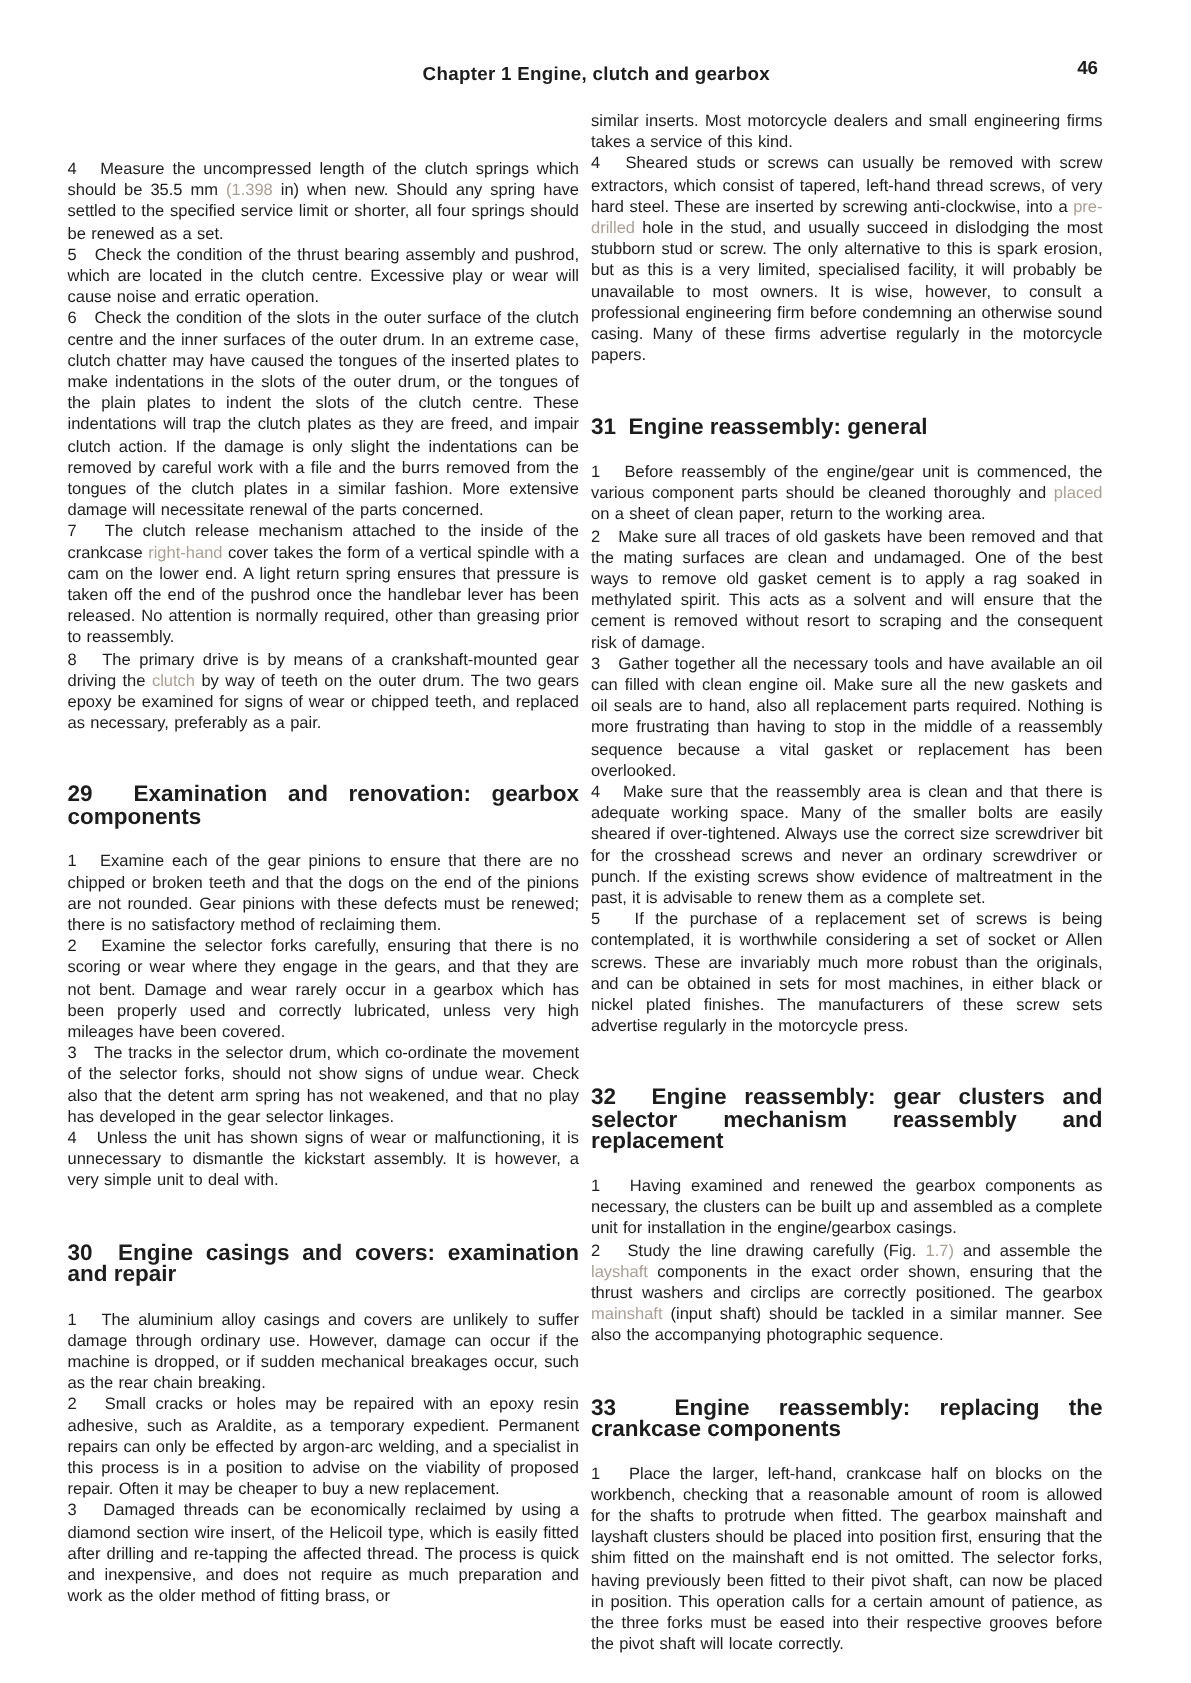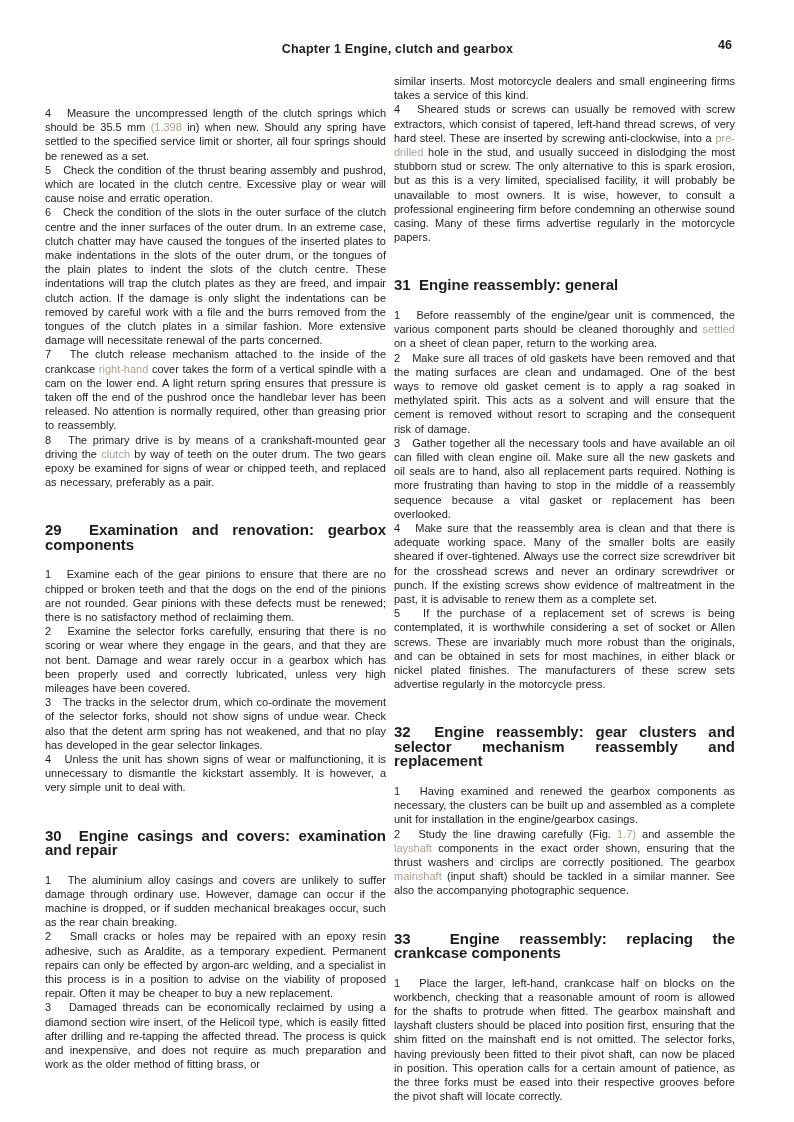--- a/index.html
+++ b/index.html
@@ -82,21 +82,21 @@
         <p class="para"><span>4&nbsp;&nbsp;&nbsp;Unless the unit has shown signs of wear or malfunctioning, it is unnecessary to dismantle the kickstart assembly. It is however, a very simple unit to deal with.</span></p>
         <div class="heading"><span>30&nbsp;&nbsp;Engine casings and covers: examination and repair</span></div>
         <p class="para"><span>1&nbsp;&nbsp;&nbsp;The aluminium alloy casings and covers are unlikely to suffer damage through ordinary use. However, damage can occur if the machine is dropped, or if sudden mechanical breakages occur, such as the rear chain breaking.</span></p>
         <p class="para"><span>2&nbsp;&nbsp;&nbsp;Small cracks or holes may be repaired with an epoxy resin adhesive, such as Araldite, as a temporary expedient. Permanent repairs can only be effected by argon-arc welding, and a specialist in this process is in a position to advise on the viability of proposed repair. Often it may be cheaper to buy a new replacement.</span></p>
         <p class="para"><span>3&nbsp;&nbsp;&nbsp;Damaged threads can be economically reclaimed by using a diamond section wire insert, of the Helicoil type, which is easily fitted after drilling and re-tapping the affected thread. The process is quick and inexpensive, and does not require as much preparation and work as the older method of fitting brass, or</span></p>
       </div>
     <div class="col" id="col-right">
         <p class="para"><span>similar inserts. Most motorcycle dealers and small engineering firms takes a service of this kind.</span></p>
         <p class="para"><span>4&nbsp;&nbsp;&nbsp;Sheared studs or screws can usually be removed with screw extractors, which consist of tapered, left-hand thread screws, of very hard steel. These are inserted by screwing anti-clockwise, into a </span><span class="muted">pre-drilled</span><span> hole in the stud, and usually succeed in dislodging the most stubborn stud or screw. The only alternative to this is spark erosion, but as this is a very limited, specialised facility, it will probably be unavailable to most owners. It is wise, however, to consult a professional engineering firm before condemning an otherwise sound casing. Many of these firms advertise regularly in the motorcycle papers.</span></p>
         <div class="heading"><span>31&nbsp;&nbsp;Engine reassembly: general</span></div>
-        <p class="para"><span>1&nbsp;&nbsp;&nbsp;Before reassembly of the engine/gear unit is commenced, the various component parts should be cleaned thoroughly and </span><span class="muted">settled</span><span> on a sheet of clean paper, return to the working area.</span></p>
+        <p class="para"><span>1&nbsp;&nbsp;&nbsp;Before reassembly of the engine/gear unit is commenced, the various component parts should be cleaned thoroughly and </span><span class="muted">placed</span><span> on a sheet of clean paper, return to the working area.</span></p>
         <p class="para"><span>2&nbsp;&nbsp;&nbsp;Make sure all traces of old gaskets have been removed and that the mating surfaces are clean and undamaged. One of the best ways to remove old gasket cement is to apply a rag soaked in methylated spirit. This acts as a solvent and will ensure that the cement is removed without resort to scraping and the consequent risk of damage.</span></p>
         <p class="para"><span>3&nbsp;&nbsp;&nbsp;Gather together all the necessary tools and have available an oil can filled with clean engine oil. Make sure all the new gaskets and oil seals are to hand, also all replacement parts required. Nothing is more frustrating than having to stop in the middle of a reassembly sequence because a vital gasket or replacement has been overlooked.</span></p>
         <p class="para"><span>4&nbsp;&nbsp;&nbsp;Make sure that the reassembly area is clean and that there is adequate working space. Many of the smaller bolts are easily sheared if over-tightened. Always use the correct size screwdriver bit for the crosshead screws and never an ordinary screwdriver or punch. If the existing screws show evidence of maltreatment in the past, it is advisable to renew them as a complete set.</span></p>
         <p class="para"><span>5&nbsp;&nbsp;&nbsp;If the purchase of a replacement set of screws is being contemplated, it is worthwhile considering a set of socket or Allen screws. These are invariably much more robust than the originals, and can be obtained in sets for most machines, in either black or nickel plated finishes. The manufacturers of these screw sets advertise regularly in the motorcycle press.</span></p>
         <div class="heading"><span>32&nbsp;&nbsp;Engine reassembly: gear clusters and selector mechanism reassembly and replacement</span></div>
         <p class="para"><span>1&nbsp;&nbsp;&nbsp;Having examined and renewed the gearbox components as necessary, the clusters can be built up and assembled as a complete unit for installation in the engine/gearbox casings.</span></p>
         <p class="para"><span>2&nbsp;&nbsp;&nbsp;Study the line drawing carefully (Fig. </span><span class="muted">1.7)</span><span> and assemble the </span><span class="muted">layshaft</span><span> components in the exact order shown, ensuring that the thrust washers and circlips are correctly positioned. The gearbox </span><span class="muted">mainshaft</span><span> (input shaft) should be tackled in a similar manner. See also the accompanying photographic sequence.</span></p>
         <div class="heading"><span>33&nbsp;&nbsp;Engine reassembly: replacing the crankcase components</span></div>
         <p class="para"><span>1&nbsp;&nbsp;&nbsp;Place the larger, left-hand, crankcase half on blocks on the workbench, checking that a reasonable amount of room is allowed for the shafts to protrude when fitted. The gearbox mainshaft and layshaft clusters should be placed into position first, ensuring that the shim fitted on the mainshaft end is not omitted. The selector forks, having previously been fitted to their pivot shaft, can now be placed in position. This operation calls for a certain amount of patience, as the three forks must be eased into their respective grooves before the pivot shaft will locate correctly.</span></p>
       </div>

